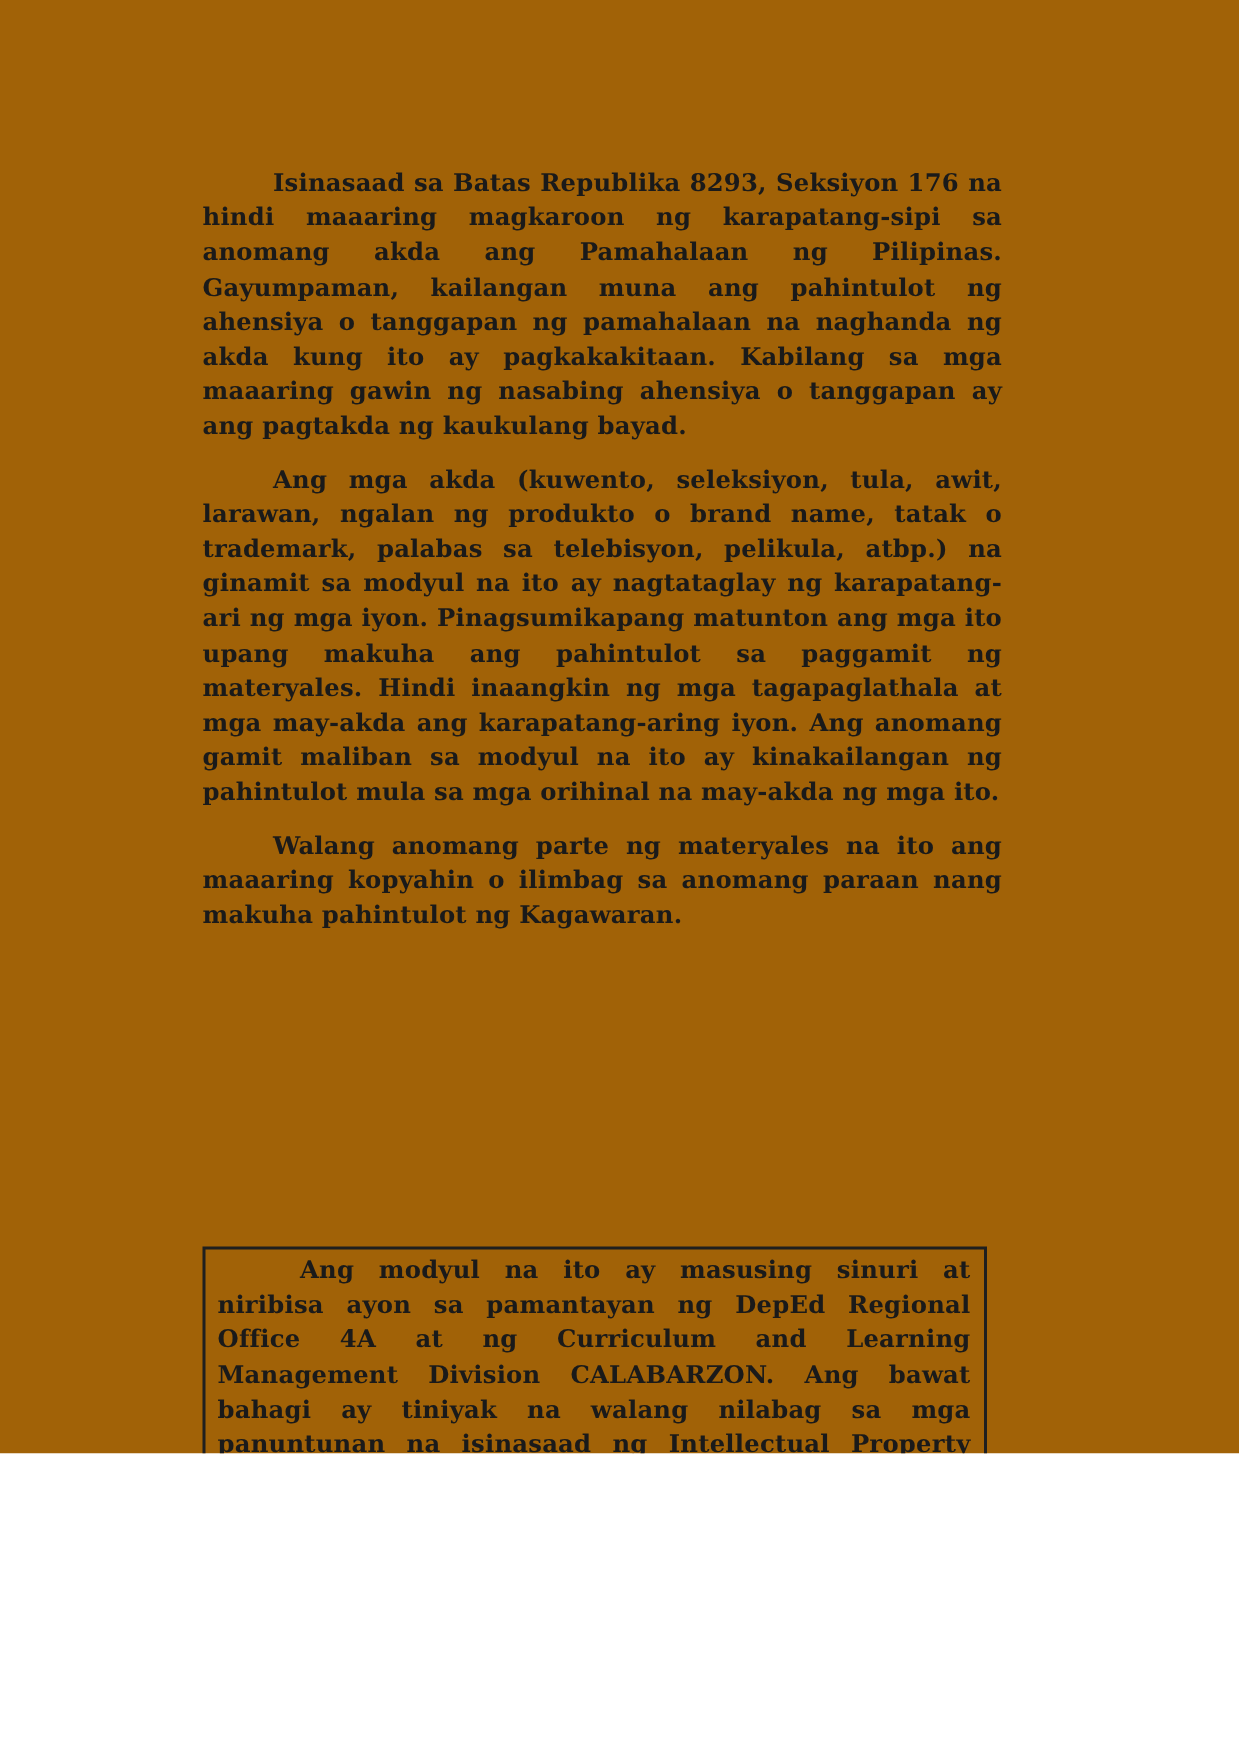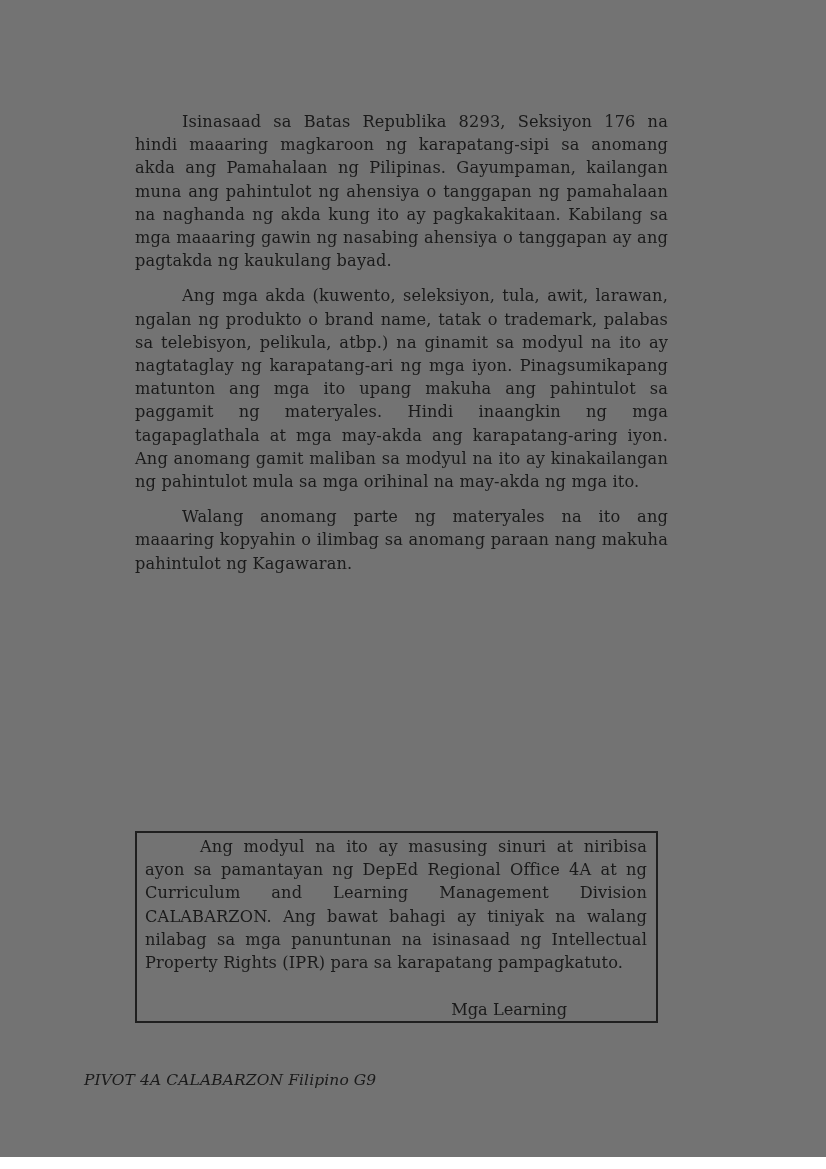--- a/index.html
+++ b/index.html
@@ -3,25 +3,26 @@
 <meta charset="utf-8">
 <style>
   html, body {
     margin: 0;
     padding: 0;
     background: #ffffff;
   }
   .page {
     position: relative;
     width: 826px;
-    height: 1157px;
-    background: #737373;
+    height: 969px;
+    background: #a16207;
     overflow: hidden;
     font-family: "DejaVu Serif", "Liberation Serif", serif;
     color: #1a1a1a;
+    font-weight: bold;
   }
   .content {
     position: absolute;
     left: 135px;
     top: 110px;
     width: 533px;
   }
   .content p {
     margin: 0 0 12px 0;
     font-size: 16.2px;

